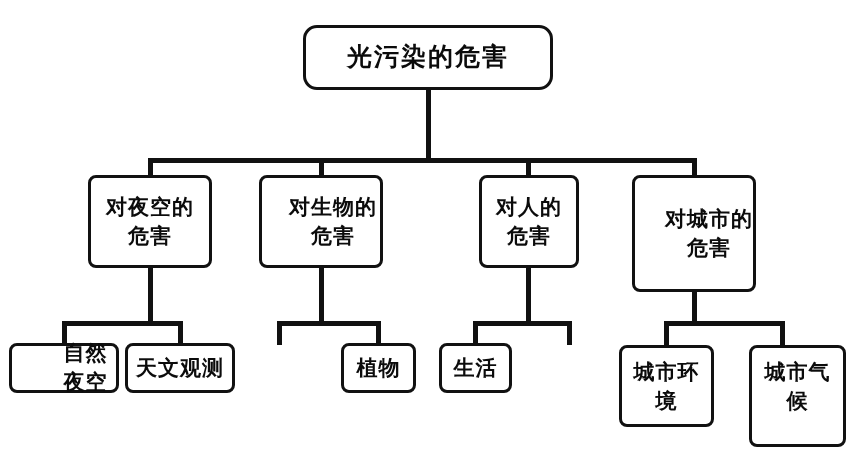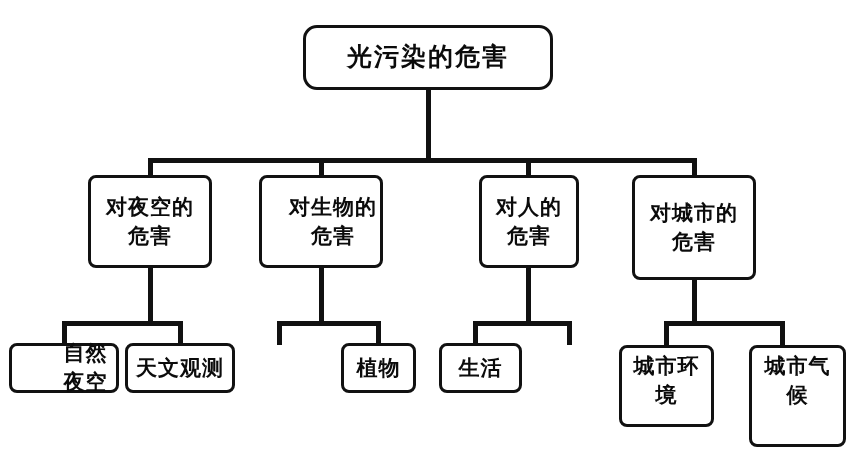--- a/index.html
+++ b/index.html
@@ -55,21 +55,21 @@
     letter-spacing: 1px;
   }
   .node.leaf .node-label {
     font-size: 21px;
     letter-spacing: 1px;
   }
   .node.leaf.two-line {
     align-items: flex-start;
   }
   .node.leaf.two-line .node-label {
-    padding-top: 4px;
+    padding-top: 10px;
   }
   
   .conn {
     position: absolute;
     background: #111111;
     z-index: 1;
   }
   .conn.v { width: 5px; }
   .conn.h { height: 5px; }
 </style>
@@ -119,39 +119,39 @@
   <div class="node level2" style="left:259px; top:175px; width:124px; height:93px;padding-left:24px;">
     <span class="node-label">对生物的
 危害</span>
   </div>
 
   <div class="node level2" style="left:479px; top:175px; width:100px; height:93px;">
     <span class="node-label">对人的
 危害</span>
   </div>
 
-  <div class="node level2" style="left:632px; top:175px; width:124px; height:105px;">
+  <div class="node level2" style="left:632px; top:175px; width:124px; height:117px;justify-content:flex-end;">
     <span class="node-label">对城市的
 危害</span>
   </div>
 
   <div class="node leaf" style="left:9px; top:343px; width:110px; height:50px;padding-left:43px;">
     <span class="node-label">自然夜空</span>
   </div>
 
   <div class="node leaf" style="left:125px; top:343px; width:110px; height:50px;">
     <span class="node-label">天文观测</span>
   </div>
 
 
   <div class="node leaf" style="left:341px; top:343px; width:75px; height:50px;">
     <span class="node-label">植物</span>
   </div>
 
-  <div class="node leaf" style="left:439px; top:343px; width:83px; height:50px;">
+  <div class="node leaf" style="left:439px; top:343px; width:73px; height:50px;">
     <span class="node-label">生活</span>
   </div>
 
 
   <div class="node leaf two-line" style="left:619px; top:345px; width:95px; height:82px;">
     <span class="node-label">城市环
 境</span>
   </div>
 
   <div class="node leaf two-line" style="left:749px; top:345px; width:97px; height:102px;">

